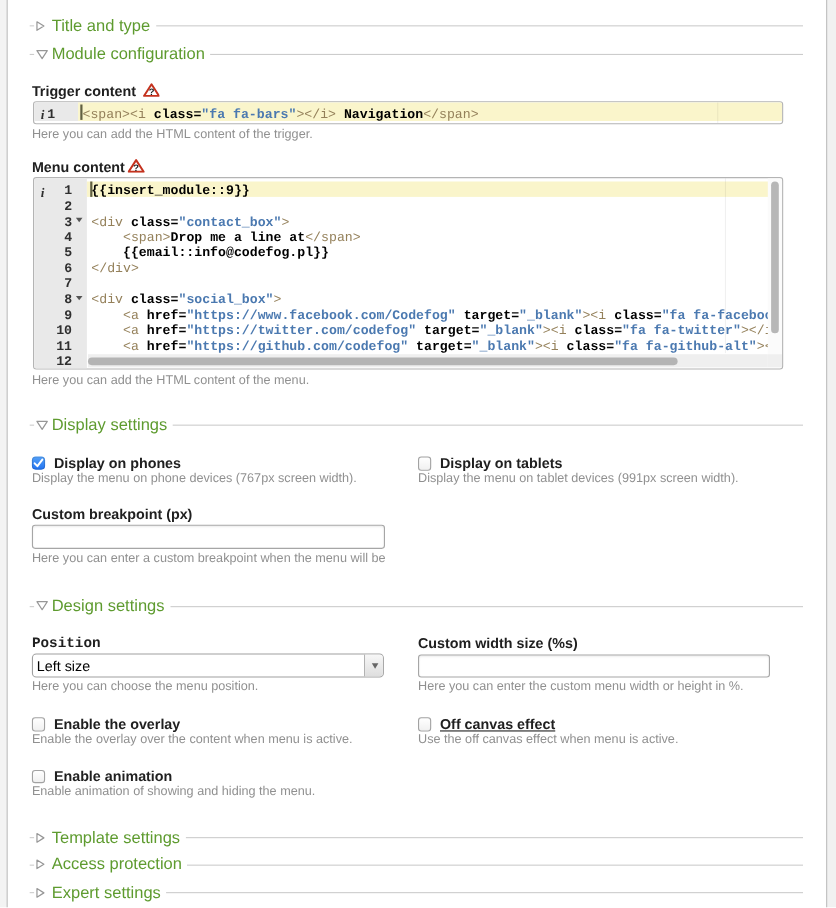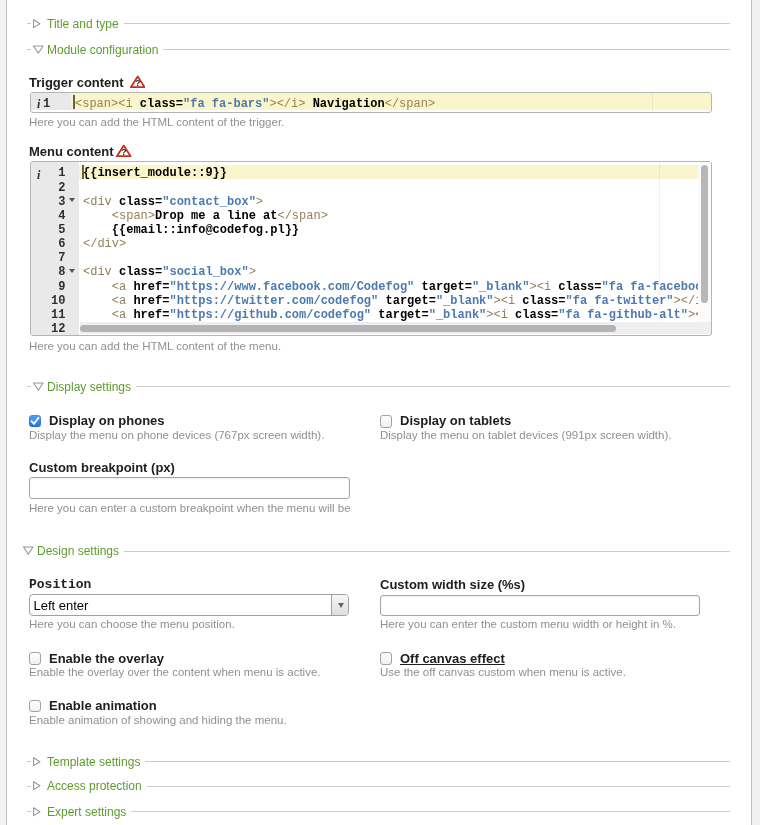--- a/index.html
+++ b/index.html
@@ -2,21 +2,21 @@
 <html><head>
 <meta charset="utf-8">
 <style>
   html,body{margin:0;padding:0;}
   body{width:760px;height:825px;position:relative;background:#fff;overflow:hidden;
        font-family:"Liberation Sans",sans-serif;}
   .abs{position:absolute;}
   .rail-l{left:0;top:0;width:6px;height:825px;background:#f3f3f3;border-right:1.3px solid #bfbfbf;}
   .rail-r{left:750.5px;top:0;width:9.5px;height:825px;background:#f1f1f1;border-left:1.4px solid #bfbfbf;}
   .legend-line{left:27px;width:703px;height:0;border-top:1px solid #ccc;}
-  .legend{background:#fff;padding:0 5px 0 0;font-size:12px;color:#5e9b2f;line-height:14px;white-space:nowrap;}
+  .legend{background:#fff;padding:0 5px 0 0;font-size:15px;color:#5e9b2f;line-height:14px;white-space:nowrap;}
   .legend svg{vertical-align:-1px;margin-right:3px;}
   .lbl{font-size:13px;font-weight:bold;color:#202020;line-height:14px;white-space:nowrap;}
   .hlp{font-size:11.5px;color:#909090;line-height:13px;white-space:nowrap;}
   .inp{background:#fff;border:1px solid #a6a6a6;border-radius:3px;box-shadow:inset 0 1px 2px rgba(0,0,0,0.08);}
   .cb{width:10.5px;height:10.5px;border:1px solid #a2a2a2;border-radius:3px;background:linear-gradient(#fff,#f0f0f0);}
   .mono{font-family:"Liberation Mono",monospace;font-size:12px;font-weight:bold;}
   .ed{border:1px solid #b4b4b4;border-radius:3px;background:#fff;overflow:hidden;}
   .t{color:#94805a;font-weight:normal;}
   .s{color:#4b79b0;font-weight:bold;}
   pre{margin:0;font-family:"Liberation Mono",monospace;font-size:12px;font-weight:bold;line-height:14.15px;color:#000;}
@@ -119,45 +119,45 @@
 
 <div class="abs cb" style="left:379.9px;top:415px;"></div>
 <div class="abs lbl" style="left:400px;top:414.2px;">Display on tablets</div>
 <div class="abs hlp" style="left:380px;top:429px;">Display the menu on tablet devices (991px screen width).</div>
 
 <div class="abs lbl" style="left:29px;top:461.2px;">Custom breakpoint (px)</div>
 <div class="abs inp" style="left:29px;top:477.3px;width:319px;height:19.5px;"></div>
 <div class="abs hlp" style="left:29px;top:502.1px;width:323.5px;overflow:hidden;">Here you can enter a custom breakpoint when the menu will be displayed.</div>
 
 <div class="abs legend-line" style="top:551px;"></div>
-<div class="abs legend" style="left:21px;top:544.4px;">
+<div class="abs legend" style="left:31px;top:544.4px;">
 <svg width="13" height="11" viewBox="0 0 13 11">
       <path d="M2.6 2 L12 2 L7.3 9.3 Z" fill="#fff" stroke="#979797" stroke-width="1.1" stroke-linejoin="round"></path>
     </svg>Design settings</div>
 
 <div class="abs lbl" style="left:29px;top:578.3px;font-family:Liberation Mono, monospace;">Position</div>
 
 <div class="abs" style="left:29px;top:594px;width:318px;height:20px;border:1px solid #a0a0a0;border-radius:4px;background:#fff;">
-  <div class="abs" style="left:3.5px;top:3px;font-size:13px;color:#000;">Left enter</div>
+  <div class="abs" style="left:3.5px;top:3px;font-size:13px;color:#000;">Left size</div>
   <div class="abs" style="right:0;top:0;width:16px;height:20px;border-left:1px solid #a0a0a0;border-radius:0 3px 3px 0;background:linear-gradient(#f7f7f7,#dedede);"></div>
   <div class="abs" style="right:4.5px;top:8px;width:0;height:0;border:3.5px solid transparent;border-top:5px solid #666;"></div>
 </div>
 <div class="abs hlp" style="left:29px;top:618.1px;">Here you can choose the menu position.</div>
 
 <div class="abs lbl" style="left:380px;top:578.3px;">Custom width size (%s)</div>
 <div class="abs inp" style="left:380px;top:595px;width:318px;height:19px;"></div>
 <div class="abs hlp" style="left:380px;top:618.1px;">Here you can enter the custom menu width or height in %.</div>
 
 <div class="abs cb" style="left:28.8px;top:652px;"></div>
 <div class="abs lbl" style="left:49px;top:651.7px;">Enable the overlay</div>
 <div class="abs hlp" style="left:29px;top:666.1px;">Enable the overlay over the content when menu is active.</div>
 
 <div class="abs cb" style="left:379.9px;top:652px;"></div>
 <div class="abs lbl" style="left:400px;top:651.7px;text-decoration:underline;">Off canvas effect</div>
-<div class="abs hlp" style="left:380px;top:666.1px;">Use the off canvas custom when menu is active.</div>
+<div class="abs hlp" style="left:380px;top:666.1px;">Use the off canvas effect when menu is active.</div>
 
 <div class="abs cb" style="left:28.8px;top:699.8px;"></div>
 <div class="abs lbl" style="left:49px;top:699.3px;">Enable animation</div>
 <div class="abs hlp" style="left:29px;top:714px;">Enable animation of showing and hiding the menu.</div>
 
 <div class="abs legend-line" style="top:761px;"></div>
 <div class="abs legend" style="left:31px;top:754.6px;">
 <svg width="13" height="11" viewBox="0 0 13 11">
       <path d="M2.6 1.8 L8.9 5.7 L2.6 9.6 Z" fill="#fff" stroke="#979797" stroke-width="1.1" stroke-linejoin="round"></path>
     </svg>Template settings</div>

